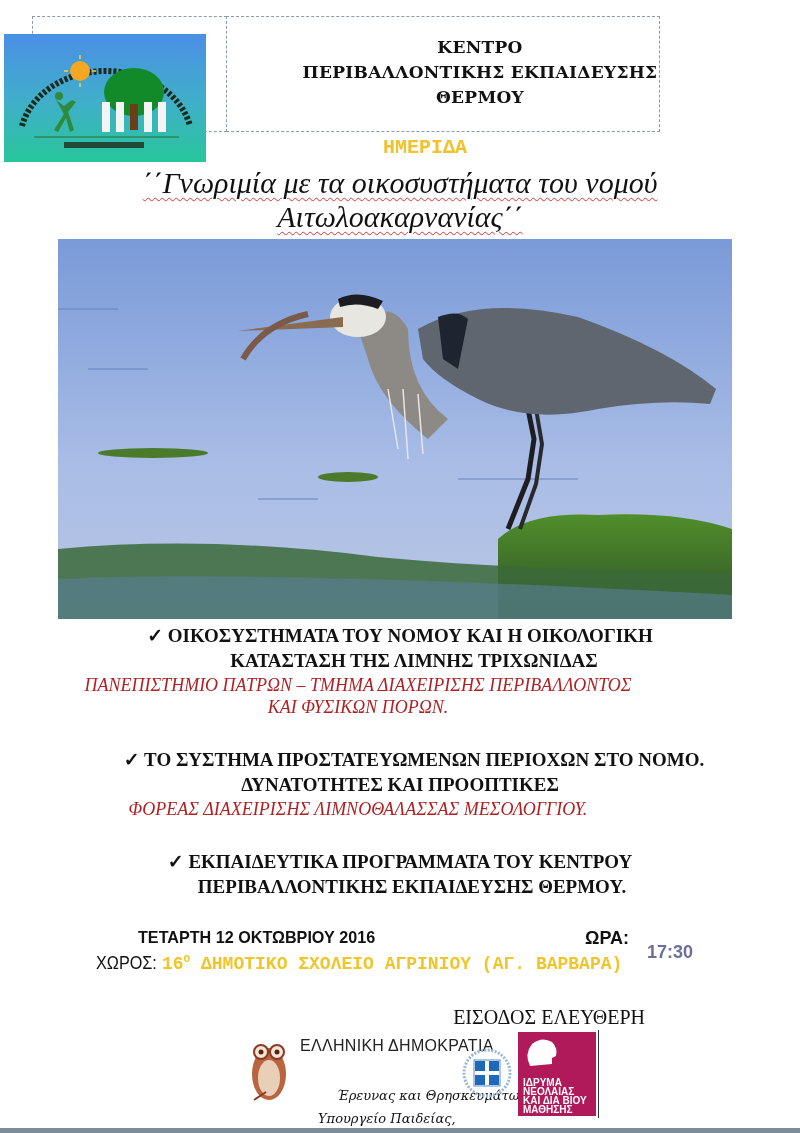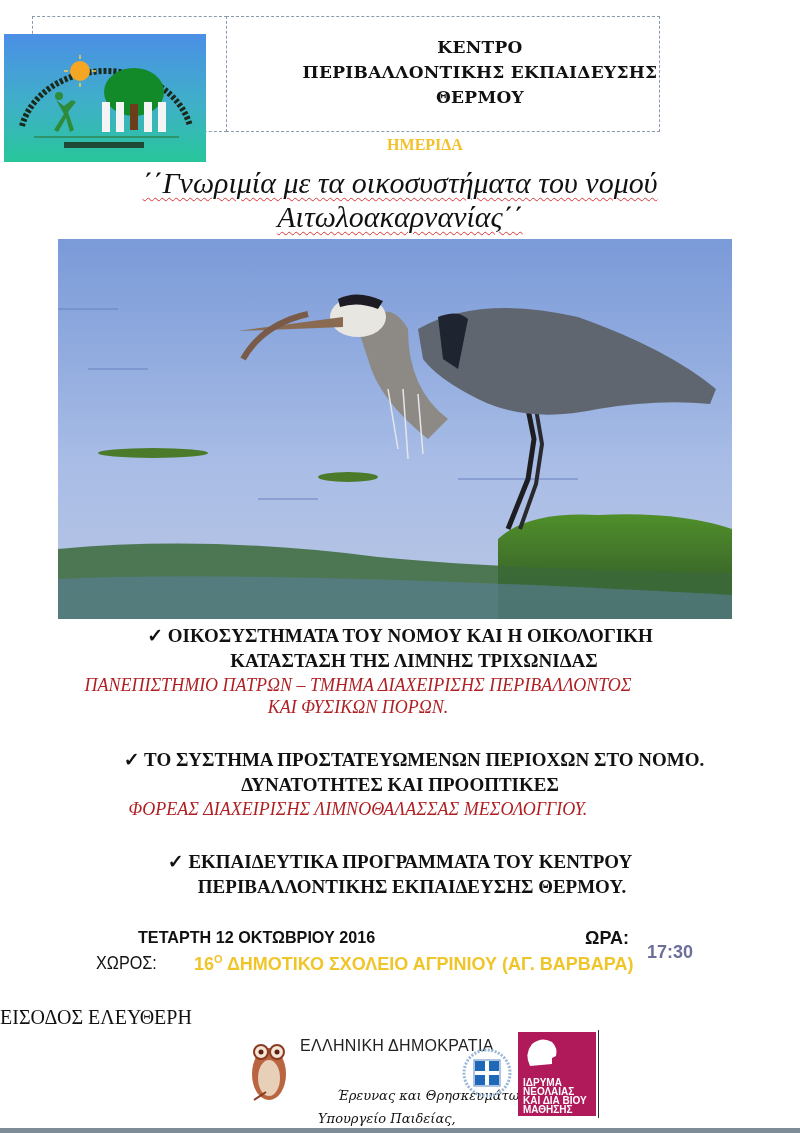--- a/index.html
+++ b/index.html
@@ -3,32 +3,32 @@
 <meta charset="utf-8">
 <style>
   html, body { margin:0; padding:0; }
   body { width:800px; height:1133px; background:#fff; position:relative; overflow:hidden; font-family:"Liberation Serif", serif; color:#111; }
   .abs { position:absolute; }
   .dashbox { border:1px dashed #8a9bb0; }
   #logo-box { left:4px; top:34px; width:202px; height:128px; background:linear-gradient(#4b8fe6 0%, #3fb0c8 55%, #27c69a 100%); overflow:hidden; }
   #header-box-left { left:32px; top:16px; width:194px; height:114px; border-right:none; }
   #header-box { left:226px; top:16px; width:432px; height:114px; }
   .hdr-line { position:absolute; left:226px; width:508px; text-align:center; font-family:"DejaVu Serif", serif; font-weight:bold; font-size:17px; letter-spacing:0.3px; }
-  #hmerida { left:300px; top:136px; width:250px; text-align:center; font-family:Liberation Serif, serif; font-weight:bold; font-size:16px; color:#f2c12e; }
+  #hmerida { left:300px; top:136px; width:250px; text-align:center; font-family:Liberation Mono, monospace; font-weight:bold; font-size:20px; color:#f2c12e; }
   .title-it { position:absolute; left:0; width:800px; text-align:center; font-family:"Liberation Serif", serif; font-style:italic; font-size:30px; }
   .squig { text-decoration:underline wavy #d33; text-decoration-thickness:1px; text-underline-offset:4px;text-align:right; }
   #photo { left:58px; top:239px; width:674px; height:380px; overflow:hidden; }
   .item-b { position:absolute; left:0; width:800px; text-align:center; font-family:"Liberation Serif", serif; font-weight:bold; font-size:19px; }
   .item-r { position:absolute; left:0; width:716px; text-align:center; font-family:"Liberation Serif", serif; font-style:italic; font-size:18px; color:#b01f22; }
   #date { left:138px; top:928px; font-family:"Liberation Sans", sans-serif; font-weight:bold; font-size:17px; transform:scaleX(0.95); transform-origin:left; }
   #time-label { left:585px; top:928px; font-family:"Liberation Sans", sans-serif; font-weight:bold; font-size:18px; }
   #time-val { left:647px; top:928px; font-family:"Liberation Sans", sans-serif; font-weight:bold; font-size:18px; color:#6b6f9a;margin-top:14px; }
   #venue-label { left:96px; top:953px; font-family:"Liberation Sans", sans-serif; font-size:18px; transform:scaleX(0.9); transform-origin:left; }
-  #venue-val { left:162px; top:953px; font-family:Liberation Sans, sans-serif; font-weight:bold; font-size:18px; color:#f0c52a;margin-left:32px; }
-  #entry { left:0; top:1006px; width:645px; text-align:left; font-family:"Liberation Serif", serif; font-size:20px; }
+  #venue-val { left:162px; top:953px; font-family:Liberation Mono, monospace; font-weight:bold; font-size:18px; color:#f0c52a; }
+  #entry { left:0; top:1006px; width:645px; text-align:right; font-family:"Liberation Serif", serif; font-size:20px; }
   #owl { left:246px; top:1034px; width:46px; height:70px; }
   #rep { left:300px; top:1037px; font-family:"Liberation Sans", sans-serif; font-size:16px; color:#222; letter-spacing:0.3px; }
   #min1 { left:318px; top:1064px; font-family:"DejaVu Serif", serif; font-style:italic; font-size:13px;margin-top:47px; }
   #min2 { left:290px; top:1088px; font-family:"DejaVu Serif", serif; font-style:italic; font-size:13px;margin-left:47px; }
   #emblem { left:462px; top:1048px; width:50px; height:50px; }
   #inedivim { left:518px; top:1032px; width:78px; height:84px; background:#b0195a; }
   #inedivim-text { position:absolute; left:5px; top:46px; font-family:"Liberation Sans", sans-serif; font-size:10px; color:#fff; line-height:9px; font-weight:bold; }
   #inedivim-divider { left:598px; top:1030px; width:1px; height:88px; background:#333; }
   #footer-line { left:0; top:1128px; width:800px; height:5px; background:#7e8c98; }
 </style>

